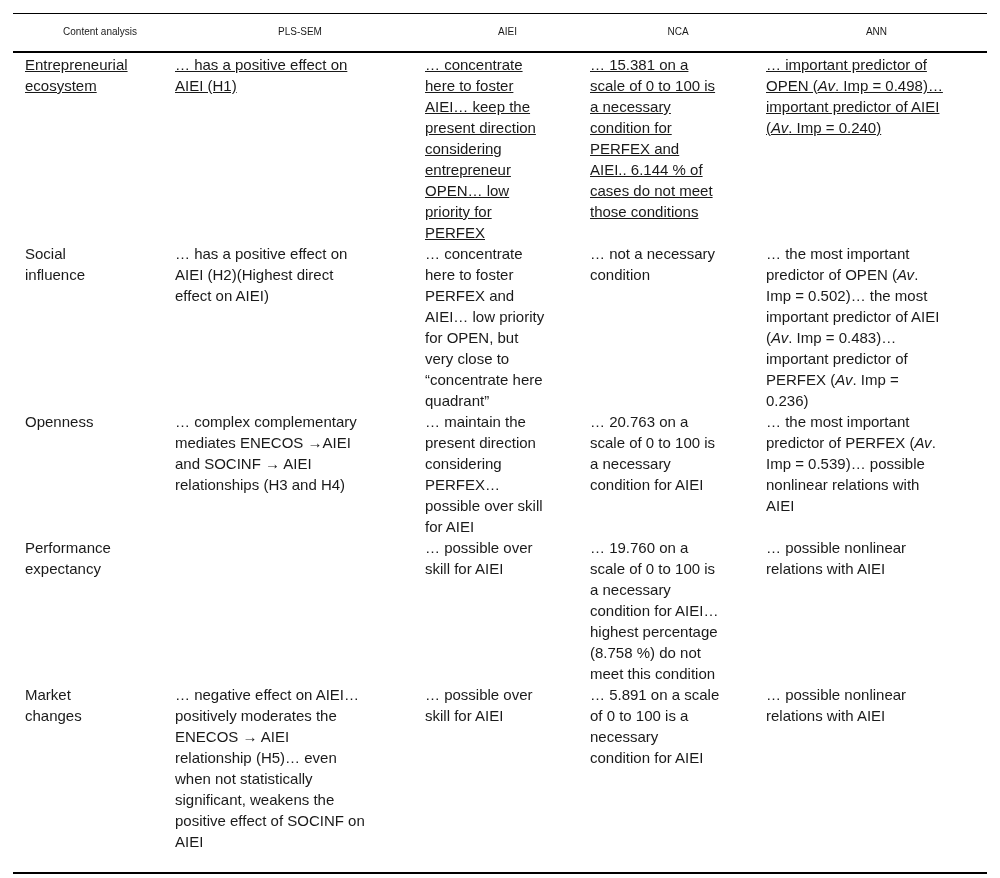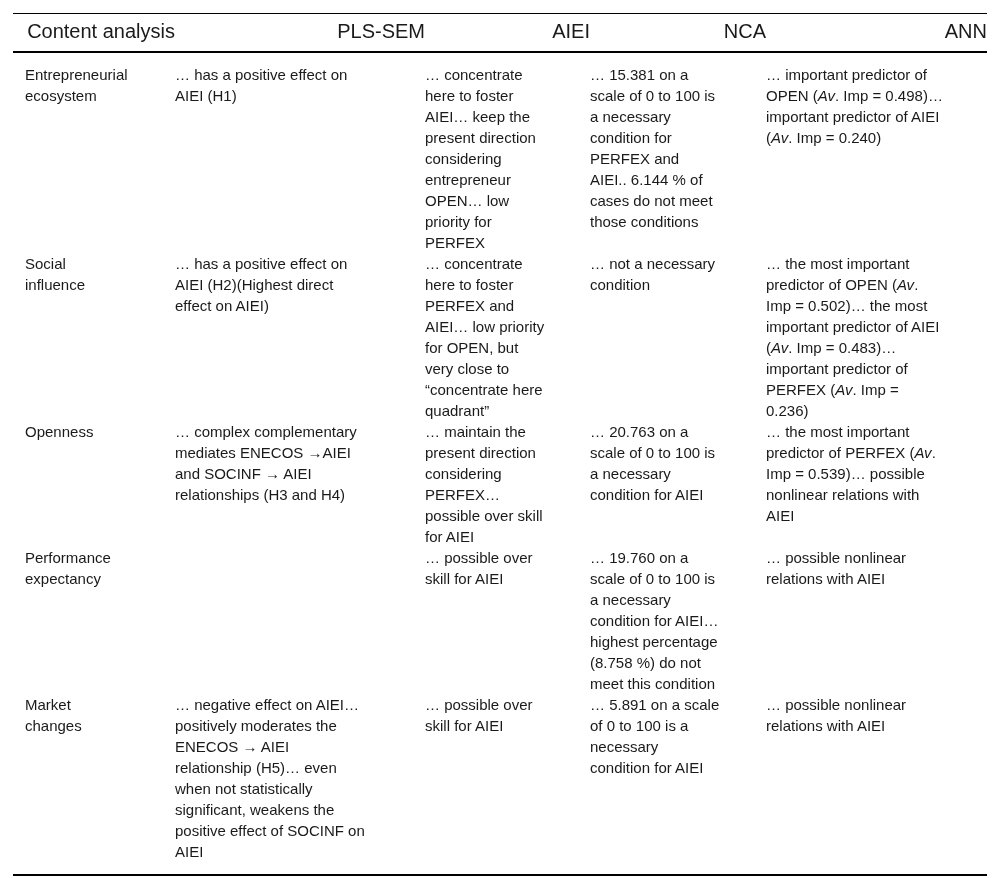--- a/index.html
+++ b/index.html
@@ -29,40 +29,41 @@
     line-height: 21px;
     border-top: 1.5px solid #000000;
     border-bottom: 2px solid #000000;
   }
   col.c1 { width: 162px; }
   col.c2 { width: 250px; }
   col.c3 { width: 165px; }
   col.c4 { width: 176px; }
   col.c5 { width: 221px; }
   thead th {
-    text-align: right;
+    text-align: center;
     font-weight: 400;
     vertical-align: middle;
     padding: 7px 0 9px 0;
     border-bottom: 2.5px solid #000000;
-    font-size: 20px;
+    font-size: 10px;
   }
   thead th.first,
   tbody td.first {
     padding-left: 12px;
   }
   tbody td {
     vertical-align: top;
     padding: 0 10px 0 0;
   }
   tbody tr:first-child td {
-    padding-top: 11px;
+    padding-top: 1px;
+    text-decoration: underline;
   }
   tbody tr:last-child td {
-    padding-bottom: 12px;
+    padding-bottom: 20px;
   }
 </style>
 </head>
 <body>
 
 <div class="table-wrap">
   <table class="paper-table">
     <colgroup>
       <col class="c1">
         <col class="c2">

